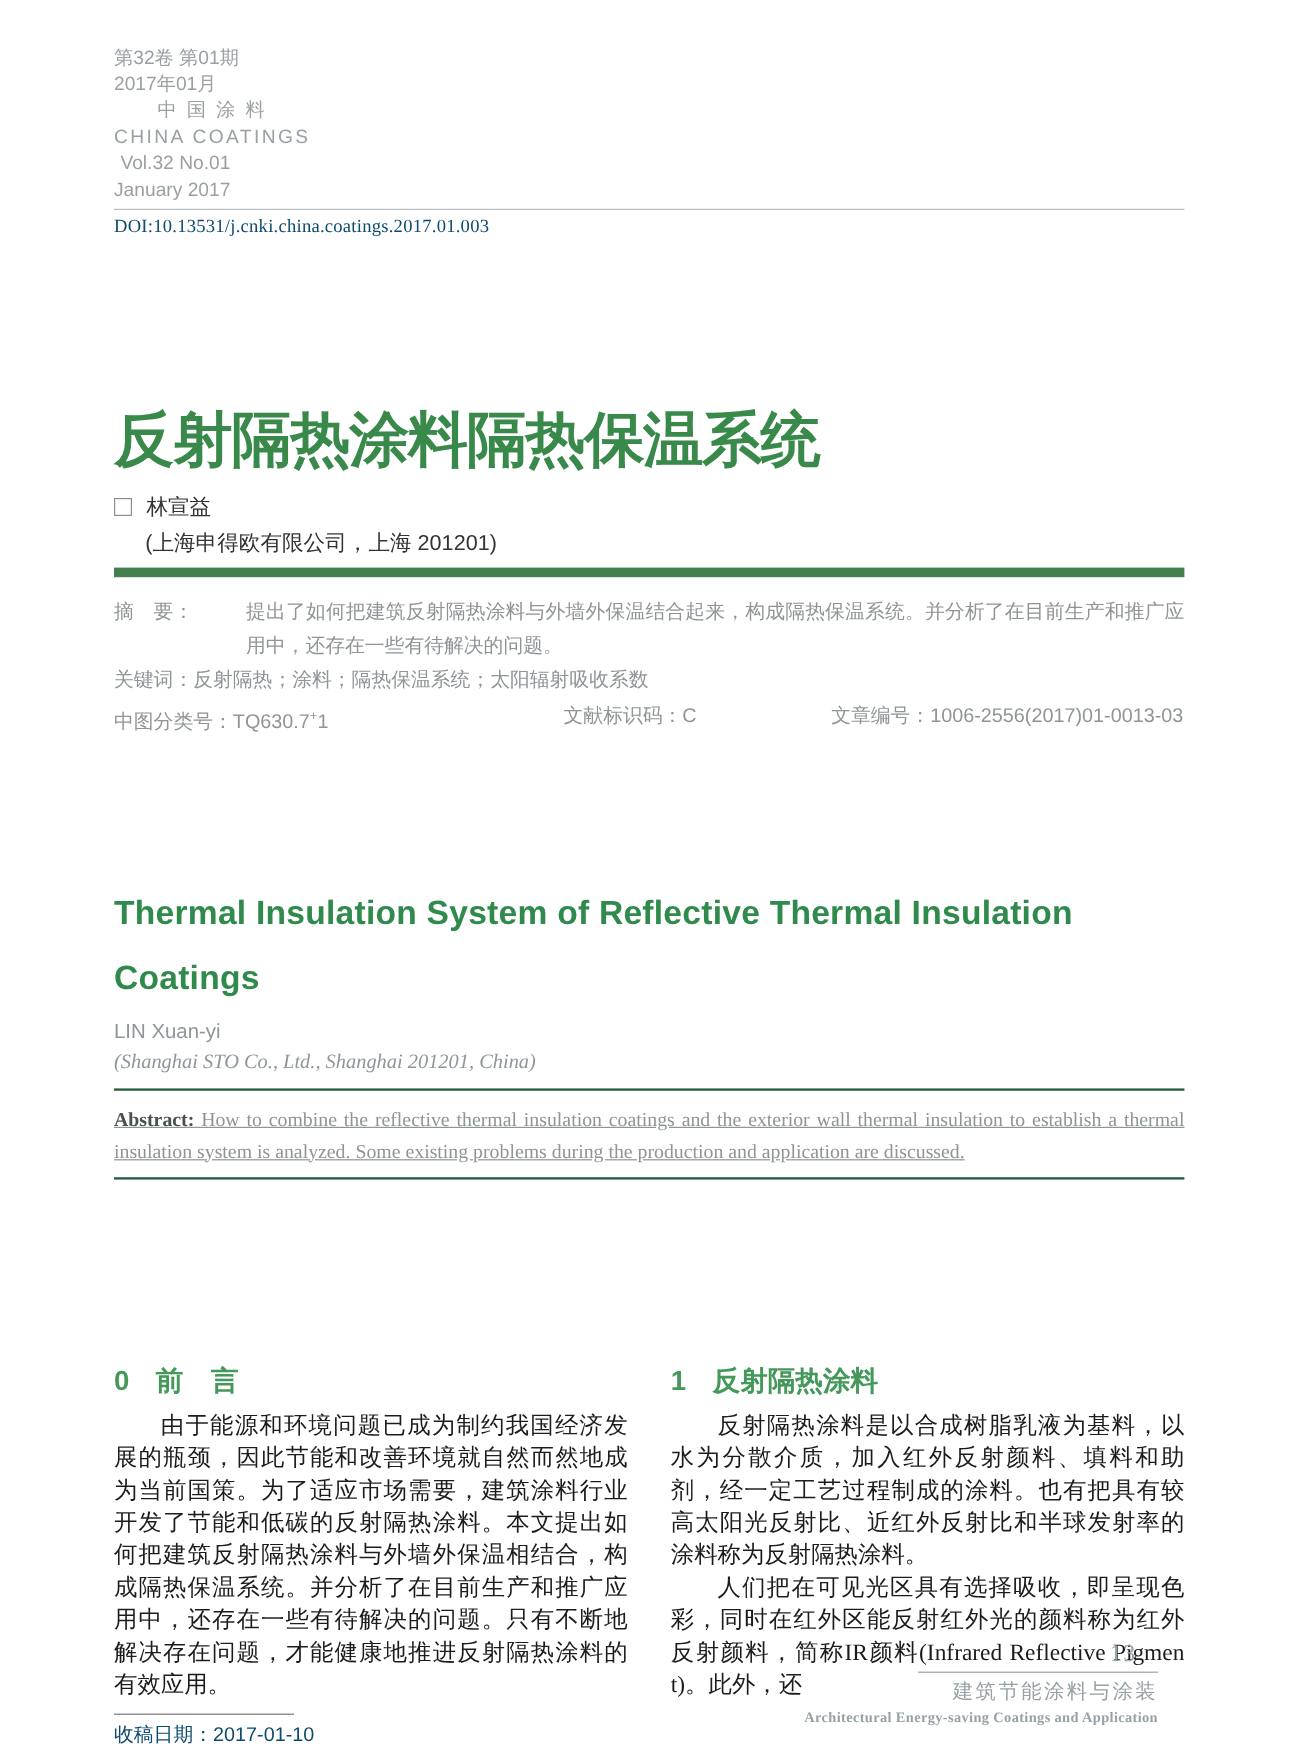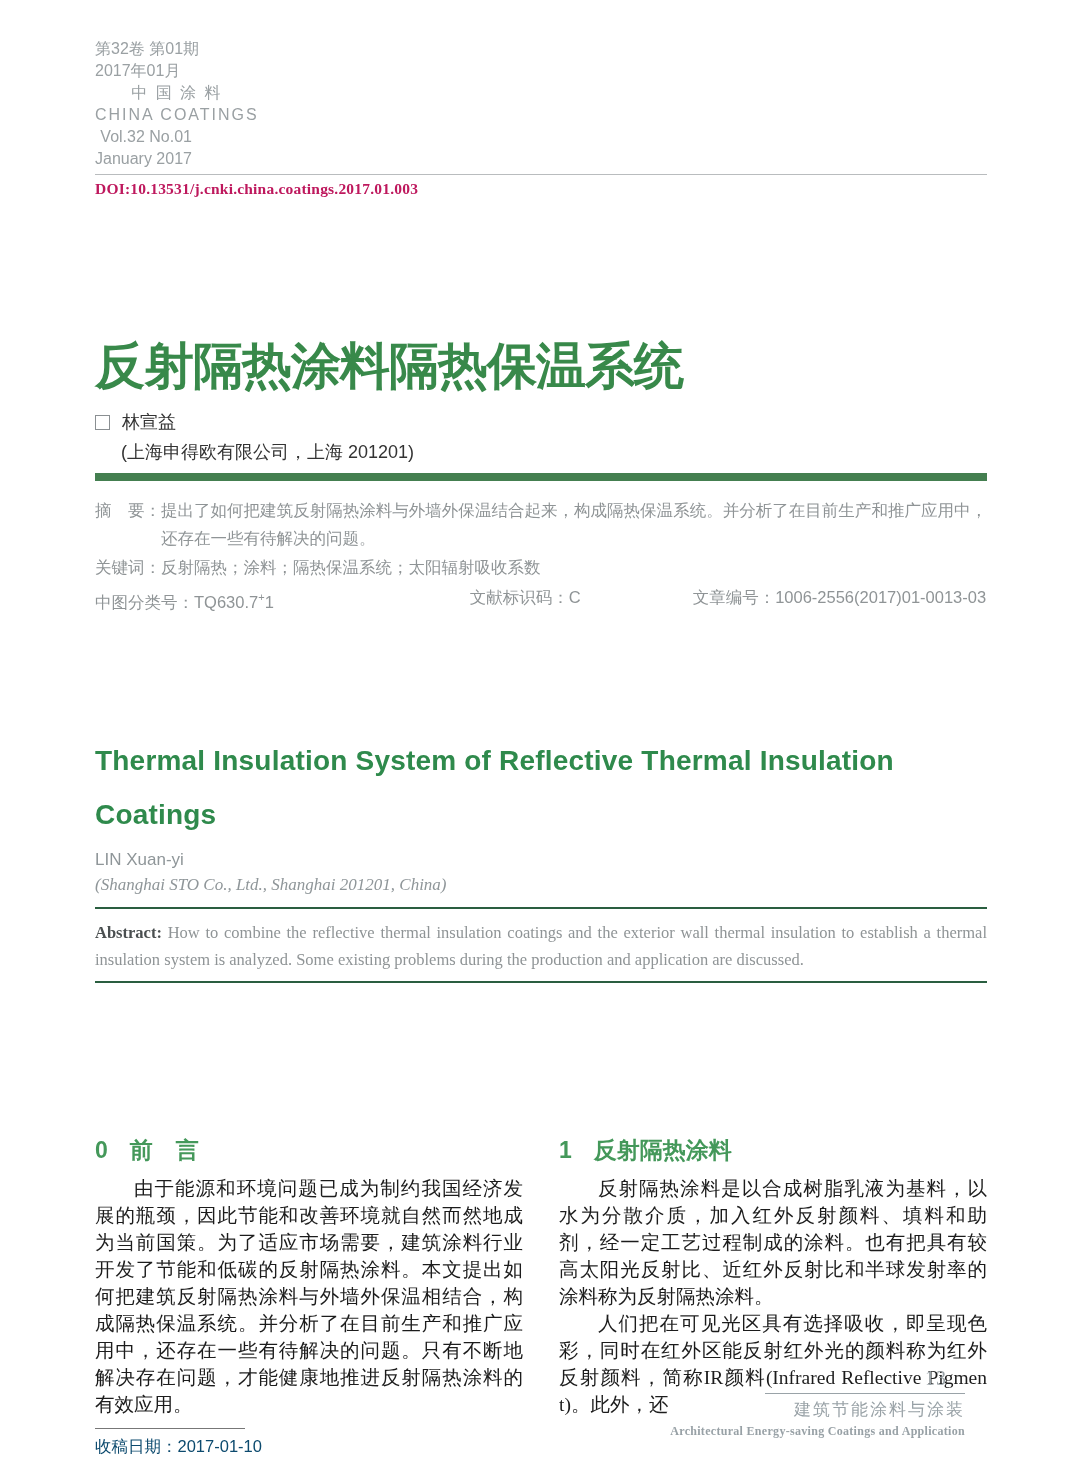--- a/index.html
+++ b/index.html
@@ -14,38 +14,38 @@
     overflow:hidden;
   }
   
   .hdr-row{display:flex;justify-content:space-between;align-items:flex-start;
     font-family:"Liberation Sans","DejaVu Sans",sans-serif;
     font-size:16px;line-height:22px;color:#9aa0a3;flex-direction:column;}
   .hdr-left{text-align:left;}
   .hdr-center{text-align:center;letter-spacing:2px;}
   .hdr-right{text-align:right;}
   .hdr-rule{border-top:1px solid #b9bcbe;margin-top:4px;}
-  .doi{font-size:15.5px;color:#be185d;margin-top:5px;letter-spacing:0.2px;font-weight:bold;}
+  .doi{font-size:15.5px;color:#0c4a6e;margin-top:5px;letter-spacing:0.2px;}
   
   .title-cn{
     margin-top:138px;
     font-family:"Liberation Sans","DejaVu Sans",sans-serif;
     font-weight:bold;font-size:50px;letter-spacing:-1px;
     color:#38894a;line-height:60px;
   }
   .author-row{margin-top:14px;font-size:18px;color:#333;display:flex;align-items:center;gap:12px;
     font-family:"Liberation Sans","DejaVu Sans",sans-serif;}
   .author-marker{display:inline-block;width:13px;height:13px;border:1.5px solid #8a8f92;}
   .affil-cn{margin-top:6px;margin-left:26px;font-size:18px;color:#333;
     font-family:"Liberation Sans","DejaVu Sans",sans-serif;}
   .green-bar{margin-top:9px;height:8px;background:#447f50;}
   
   .abs-cn{margin-top:15px;font-family:"Liberation Sans","DejaVu Sans",sans-serif;
     font-size:16.5px;line-height:28px;color:#8f9496;}
-  .abs-line{display:flex;}
+  .abs-line{display:flex;gap:44px;}
   .abs-label{white-space:nowrap;flex:0 0 auto;}
   .abs-text{flex:1 1 auto;text-align:justify;}
   .kw-line{margin-top:1px;}
   .clc-row{display:flex;margin-top:2px;}
   .clc-c1{width:42%;}
   .clc-c2{width:25%;}
   .clc-c3{width:33%;}
   sup{font-size:11px;}
   
   .title-en{
@@ -53,21 +53,21 @@
     font-family:"Liberation Sans","DejaVu Sans",sans-serif;
     font-weight:bold;font-size:28px;line-height:54px;
     color:#2f8a4c;letter-spacing:0.2px;
   }
   .author-en{margin-top:8px;font-family:"Liberation Sans","DejaVu Sans",sans-serif;
     font-size:17px;color:#8f9699;}
   .affil-en{margin-top:5px;font-style:italic;font-size:17px;color:#8f9699;}
   .rule-dark{border-top:2px solid #2a5e40;margin-top:12px;}
   .abs-en{margin-top:10px;font-size:16.5px;line-height:27px;color:#8f9496;text-align:justify;}
   .abs-en b{color:#4a4f50;}
-  .abs-en .row{margin:0;}
+  .abs-en .row{margin:0;text-decoration:underline;}
   .rule-dark2{border-top:2px solid #2a5e40;margin-top:8px;}
   
   .columns{display:flex;gap:36px;margin-top:152px;}
   .col{width:428px;}
   .sec-head{font-family:"Liberation Sans","DejaVu Sans",sans-serif;
     font-weight:bold;font-size:23px;color:#44985a;line-height:30px;
     display:flex;gap:22px;margin-bottom:10px;}
   .body-p{font-size:19.5px;line-height:27px;text-align:justify;
     word-break:break-all;text-indent:2em;margin:0;color:#1c1c1c;}
   

